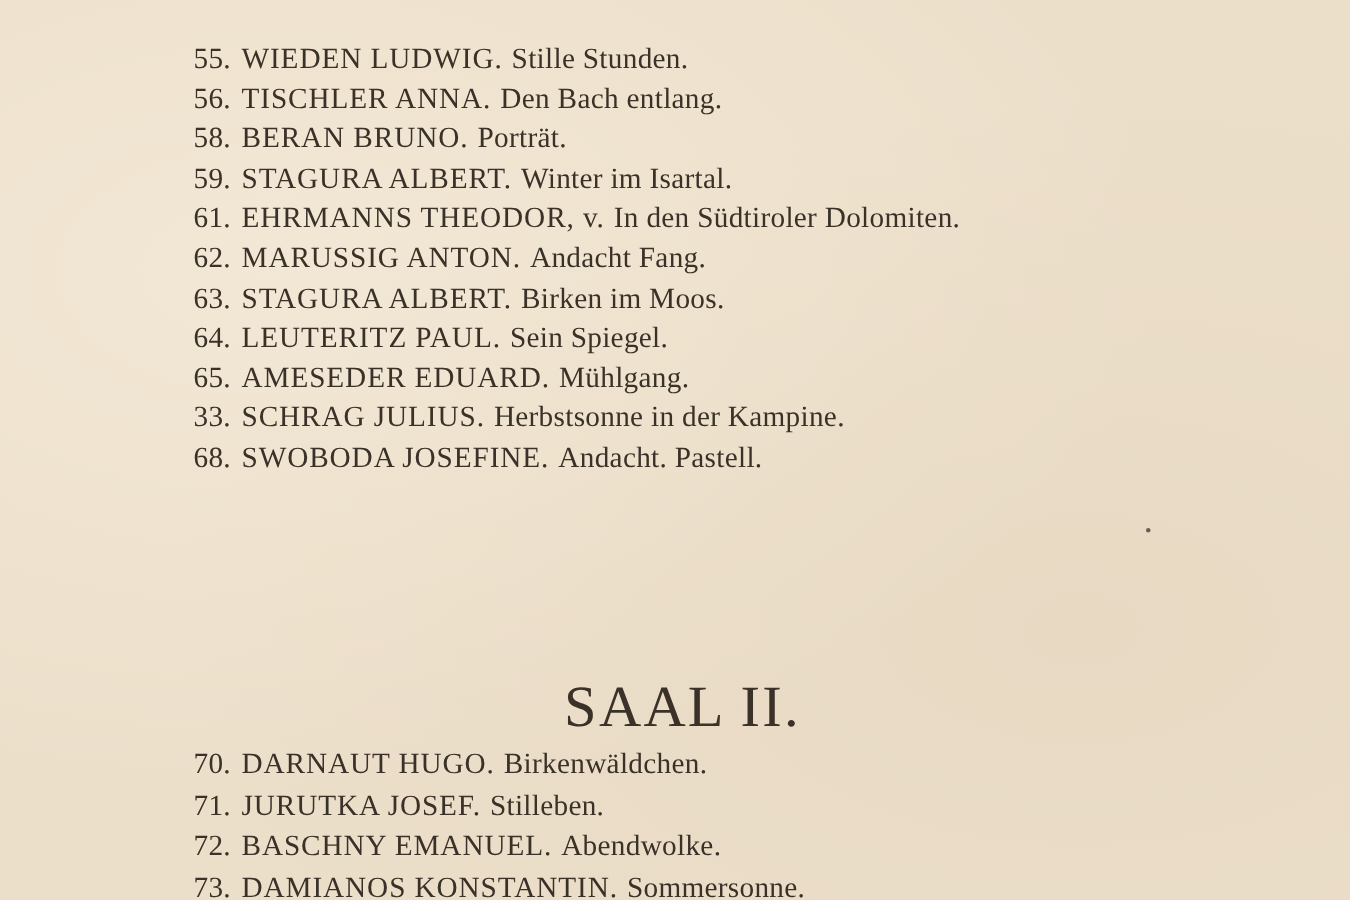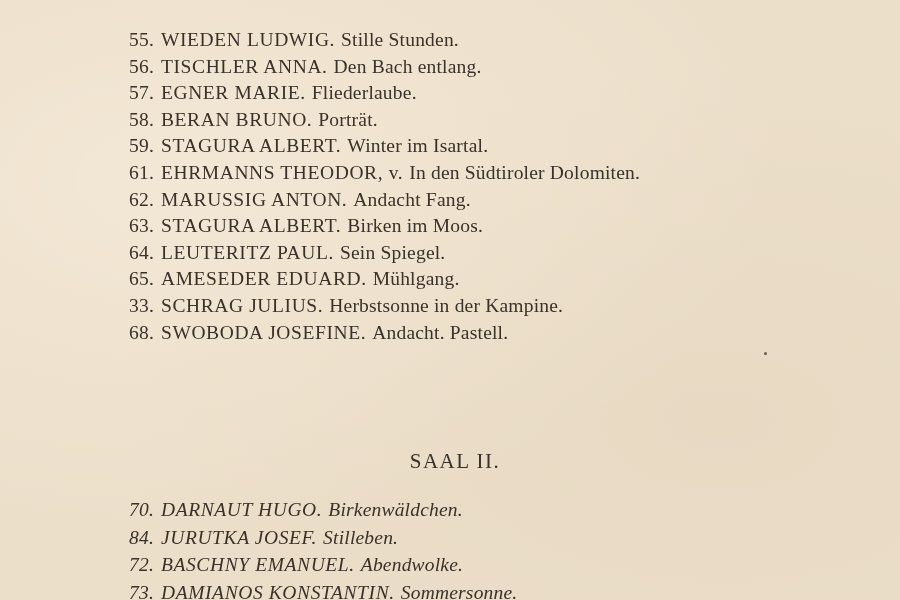--- a/index.html
+++ b/index.html
@@ -37,37 +37,36 @@
     .entry {
       height: 26.6px;
       line-height: 26.6px;
       font-size: 19.5px;
       white-space: nowrap;
       letter-spacing: 0.2px;
     }
     .list-2 .entry {
       height: 27.5px;
       line-height: 27.5px;
-      font-style: italic;
     }
     .num {
       display: inline-block;
       margin-right: 7px;
     }
     .artist {
       letter-spacing: 0.6px;
       margin-right: 6px;
     }
     .section-heading {
       position: absolute;
       top: 449px;
       left: 0;
       width: 900px;
       text-align: center;
-      font-size: 21px;
+      font-size: 39px;
       letter-spacing: 1.5px;
       color: #3a3128;
       padding-left: 10px;
       box-sizing: border-box;
     }
     .speck {
       position: absolute;
       left: 764px;
       top: 352px;
       width: 3px;
@@ -77,35 +76,34 @@
     }
   </style>
 </head>
 <body>
 
 <div class="page">
 
   <ul class="list list-1">
     <li class="entry"><span class="num">55.</span><span class="artist">WIEDEN LUDWIG.</span><span class="title">Stille Stunden.</span></li>
     <li class="entry"><span class="num">56.</span><span class="artist">TISCHLER ANNA.</span><span class="title">Den Bach entlang.</span></li>
-    <li class="entry"><span class="num">57.</span><span class="artist">EGNER MARIE.</span><span class="title">Fliederlaube.</span></li>
     <li class="entry"><span class="num">58.</span><span class="artist">BERAN BRUNO.</span><span class="title">Porträt.</span></li>
     <li class="entry"><span class="num">59.</span><span class="artist">STAGURA ALBERT.</span><span class="title">Winter im Isartal.</span></li>
     <li class="entry"><span class="num">61.</span><span class="artist">EHRMANNS THEODOR, v.</span><span class="title">In den Südtiroler Dolomiten.</span></li>
     <li class="entry"><span class="num">62.</span><span class="artist">MARUSSIG ANTON.</span><span class="title">Andacht Fang.</span></li>
     <li class="entry"><span class="num">63.</span><span class="artist">STAGURA ALBERT.</span><span class="title">Birken im Moos.</span></li>
     <li class="entry"><span class="num">64.</span><span class="artist">LEUTERITZ PAUL.</span><span class="title">Sein Spiegel.</span></li>
     <li class="entry"><span class="num">65.</span><span class="artist">AMESEDER EDUARD.</span><span class="title">Mühlgang.</span></li>
     <li class="entry"><span class="num">33.</span><span class="artist">SCHRAG JULIUS.</span><span class="title">Herbstsonne in der Kampine.</span></li>
     <li class="entry"><span class="num">68.</span><span class="artist">SWOBODA JOSEFINE.</span><span class="title">Andacht. Pastell.</span></li>
   </ul>
 
   <div class="section-heading">SAAL II.</div>
 
   <ul class="list list-2">
     <li class="entry"><span class="num">70.</span><span class="artist">DARNAUT HUGO.</span><span class="title">Birkenwäldchen.</span></li>
-    <li class="entry"><span class="num">84.</span><span class="artist">JURUTKA JOSEF.</span><span class="title">Stilleben.</span></li>
+    <li class="entry"><span class="num">71.</span><span class="artist">JURUTKA JOSEF.</span><span class="title">Stilleben.</span></li>
     <li class="entry"><span class="num">72.</span><span class="artist">BASCHNY EMANUEL.</span><span class="title">Abendwolke.</span></li>
     <li class="entry"><span class="num">73.</span><span class="artist">DAMIANOS KONSTANTIN.</span><span class="title">Sommersonne.</span></li>
   </ul>
 
   <div class="speck"></div>
 </div>
 
 </body></html>

